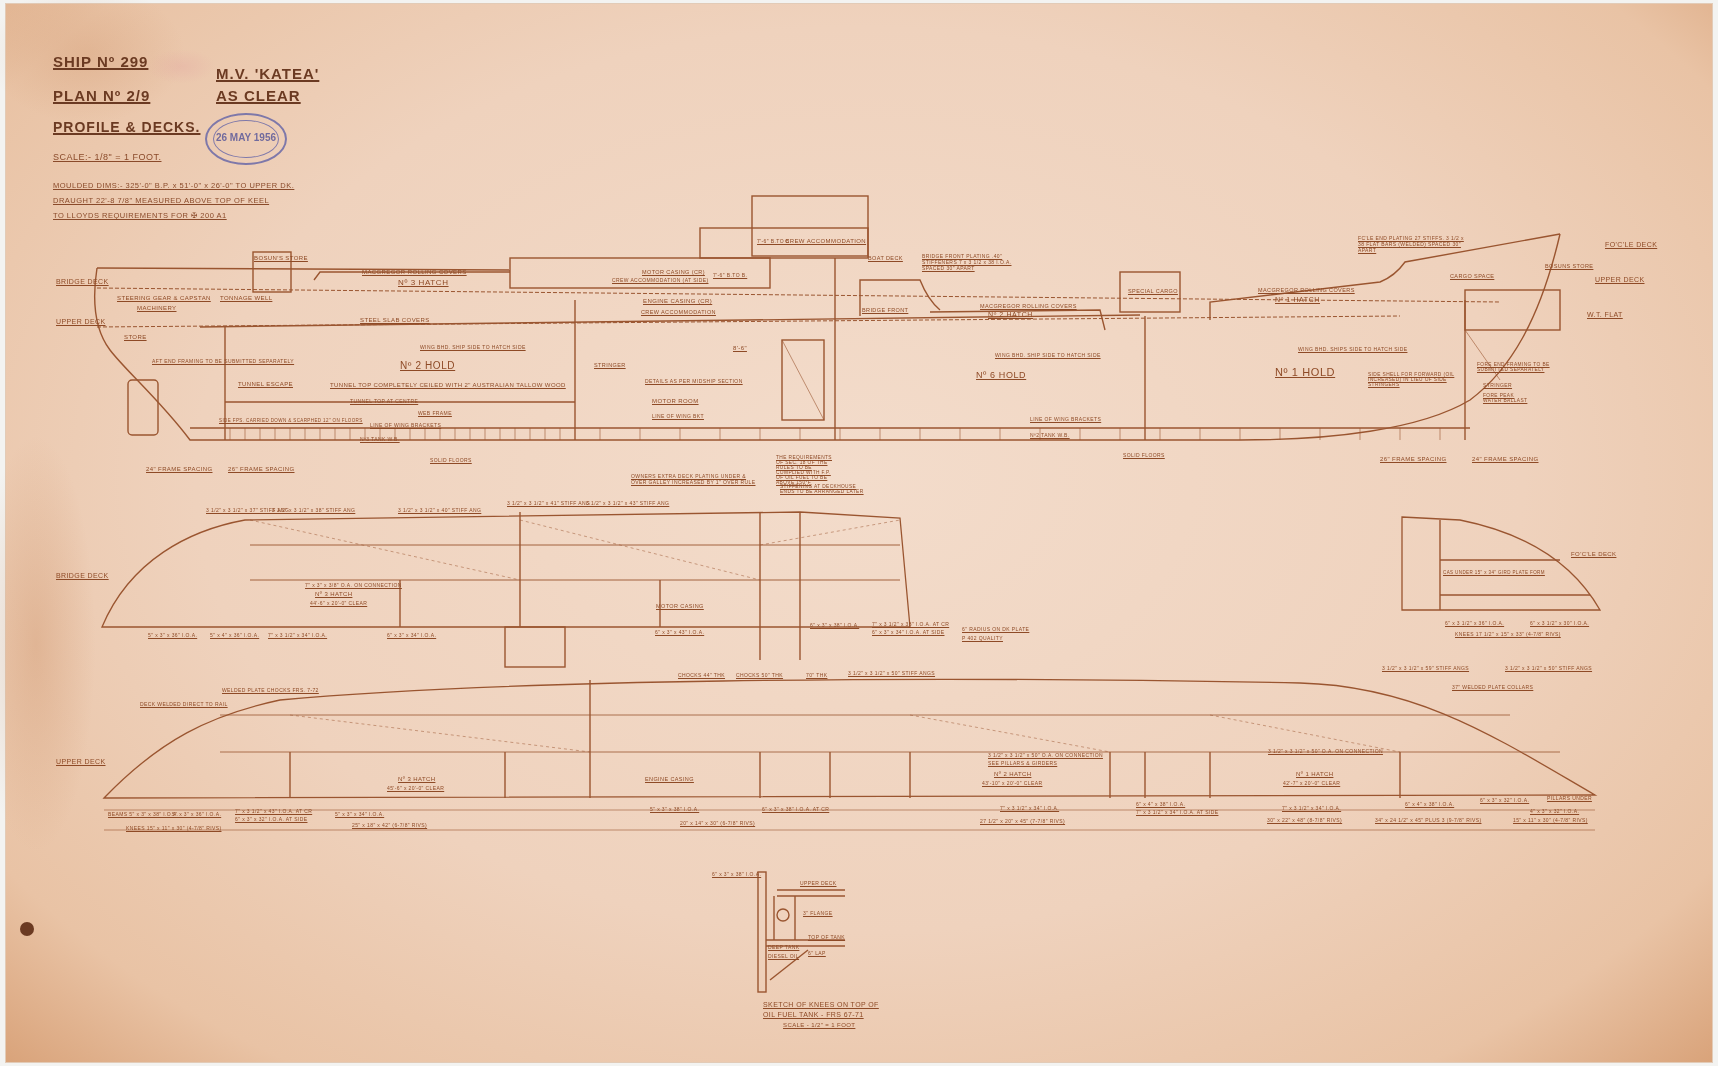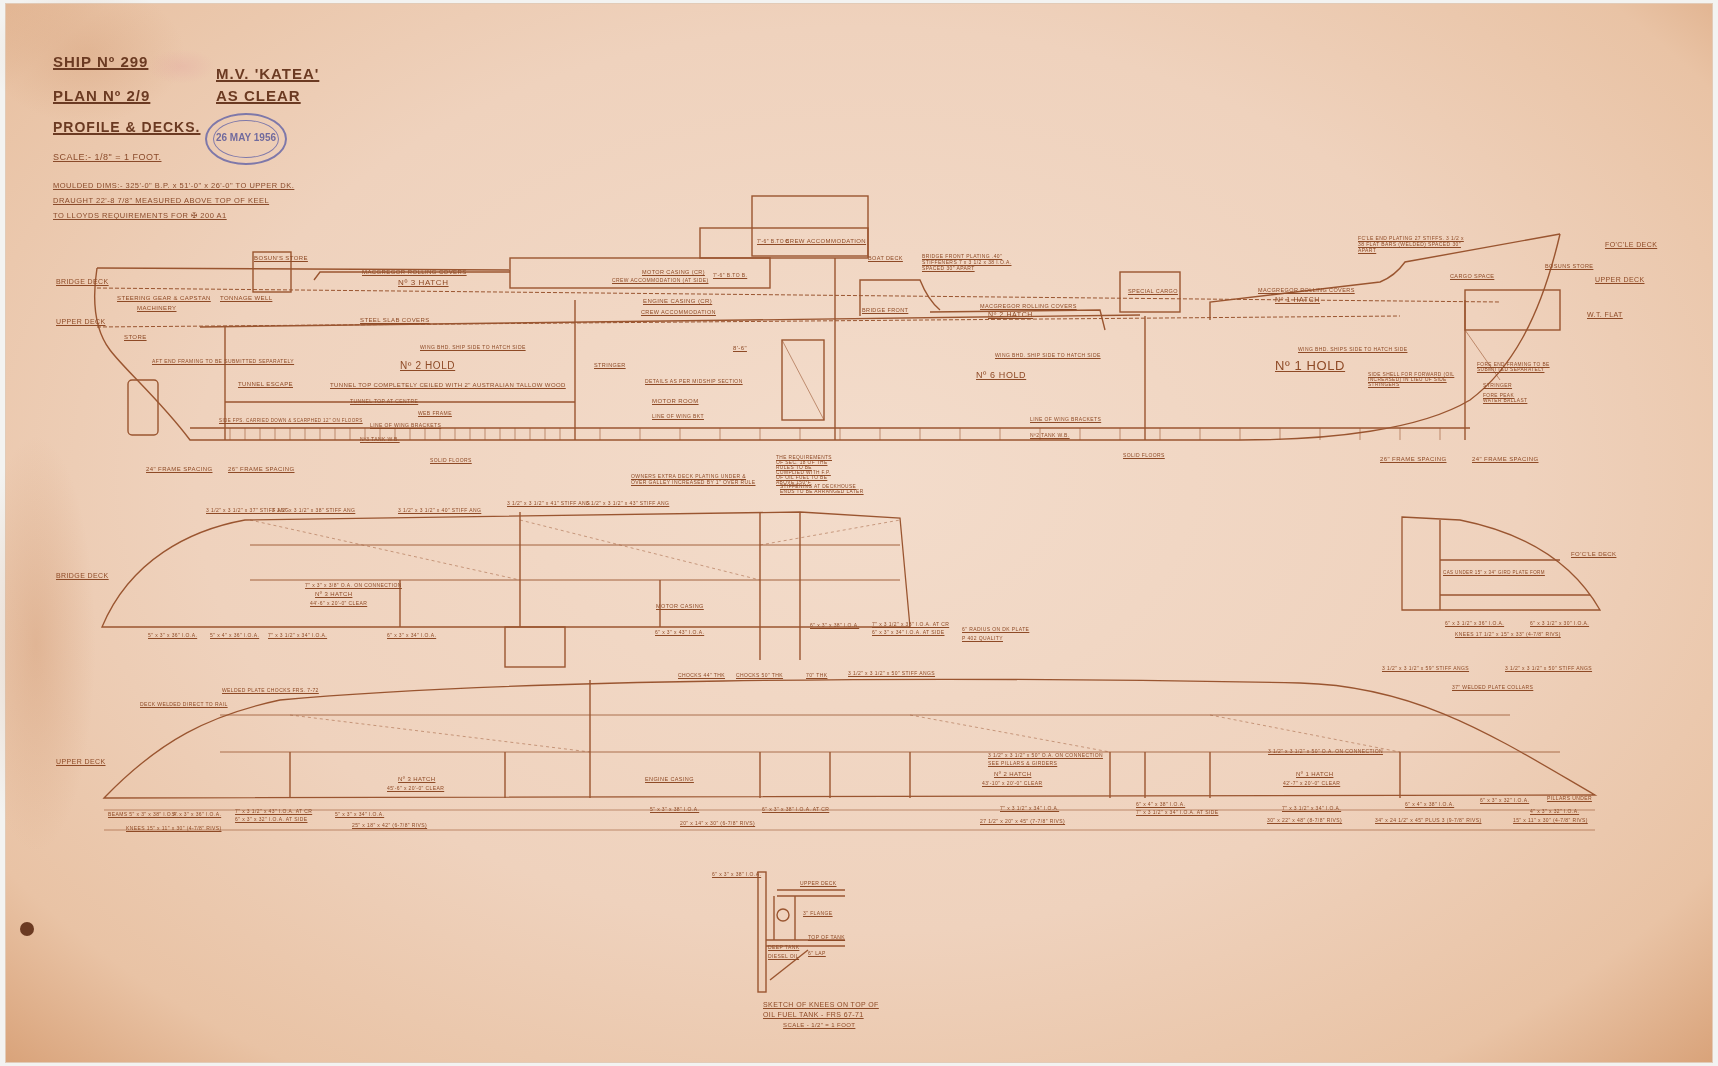--- a/index.html
+++ b/index.html
@@ -192,21 +192,21 @@
 <div class="lbl" style="left:1030px;top:416px;font-size:5px;">LINE OF WING BRACKETS</div>
 <div class="lbl" style="left:1030px;top:432px;font-size:5px;">Nº2 TANK W.B.</div>
 <div class="lbl" style="left:1123px;top:452px;font-size:5px;">SOLID FLOORS</div>
 
 <div class="lbl" style="left:1358px;top:235px;font-size:5px;white-space:normal;width:110px;">FC'LE END PLATING 27 STIFFS. 3 1/2 x 38 FLAT BARS (WELDED) SPACED 30" APART</div>
 <div class="lbl" style="left:1258px;top:287px;font-size:5.5px;">MACGREGOR ROLLING COVERS</div>
 <div class="lbl-lg" style="left:1275px;top:296px;font-size:7px;">Nº 1 HATCH</div>
 <div class="lbl" style="left:1450px;top:273px;font-size:5.5px;">CARGO SPACE</div>
 <div class="lbl" style="left:1545px;top:263px;font-size:5.5px;">BOSUNS STORE</div>
 <div class="lbl" style="left:1298px;top:346px;font-size:5px;">WING BHD. SHIPS SIDE TO HATCH SIDE</div>
-<div class="lbl-lg" style="left:1275px;top:358px;font-size:13px;">Nº 1 HOLD</div>
+<div class="lbl-lg" style="left:1275px;top:366px;font-size:11px;">Nº 1 HOLD</div>
 <div class="lbl" style="left:1368px;top:372px;font-size:4.8px;white-space:normal;width:95px;">SIDE SHELL FOR FORWARD (OIL INCREASED) IN LIEU OF SIDE STRINGERS</div>
 <div class="lbl" style="left:1477px;top:362px;font-size:4.8px;white-space:normal;width:80px;">FORE END FRAMING TO BE SUBMITTED SEPARATELY</div>
 <div class="lbl" style="left:1483px;top:382px;font-size:5px;">STRINGER</div>
 <div class="lbl" style="left:1483px;top:393px;font-size:4.8px;white-space:normal;width:50px;">FORE PEAK WATER BALLAST</div>
 
 <div class="lbl" style="left:146px;top:466px;font-size:6px;">24" FRAME SPACING</div>
 <div class="lbl" style="left:228px;top:466px;font-size:6px;">26" FRAME SPACING</div>
 <div class="lbl" style="left:1380px;top:456px;font-size:6px;">26" FRAME SPACING</div>
 <div class="lbl" style="left:1472px;top:456px;font-size:6px;">24" FRAME SPACING</div>
 

